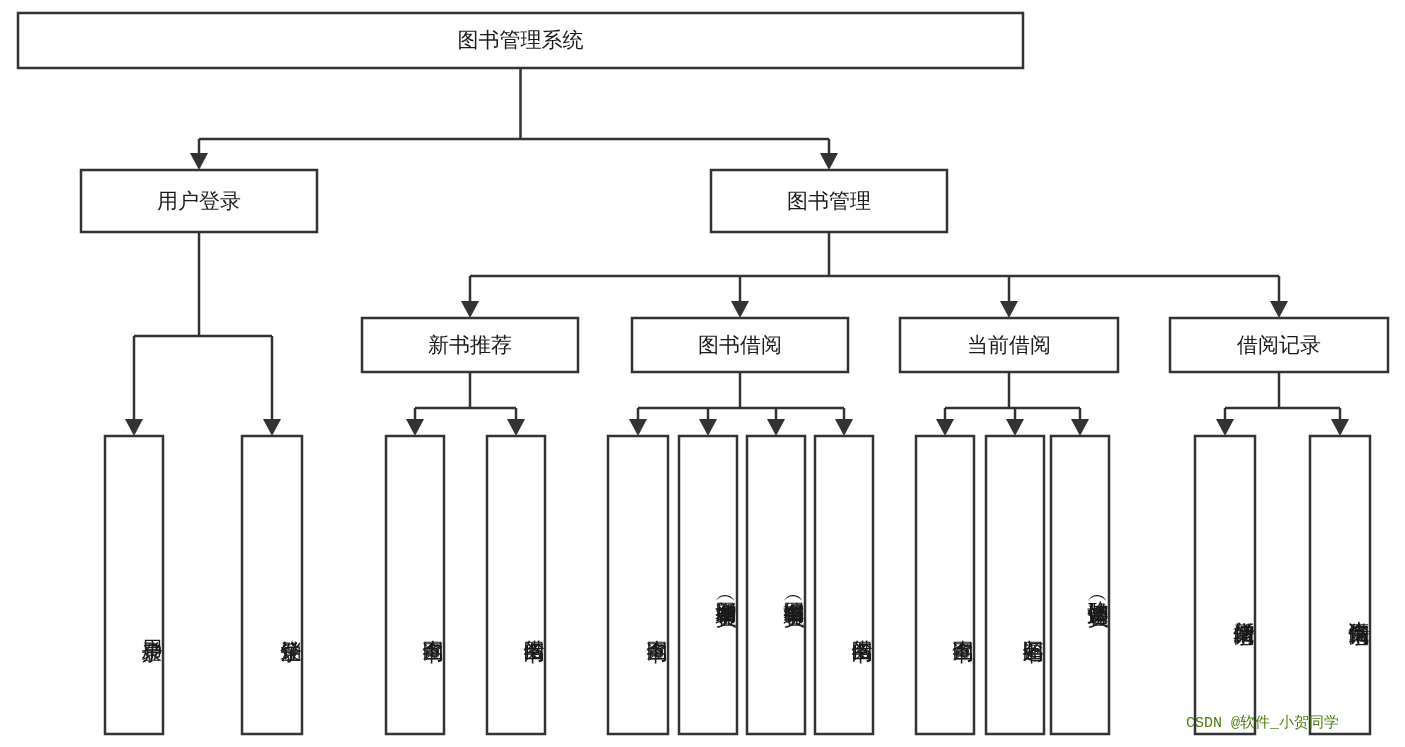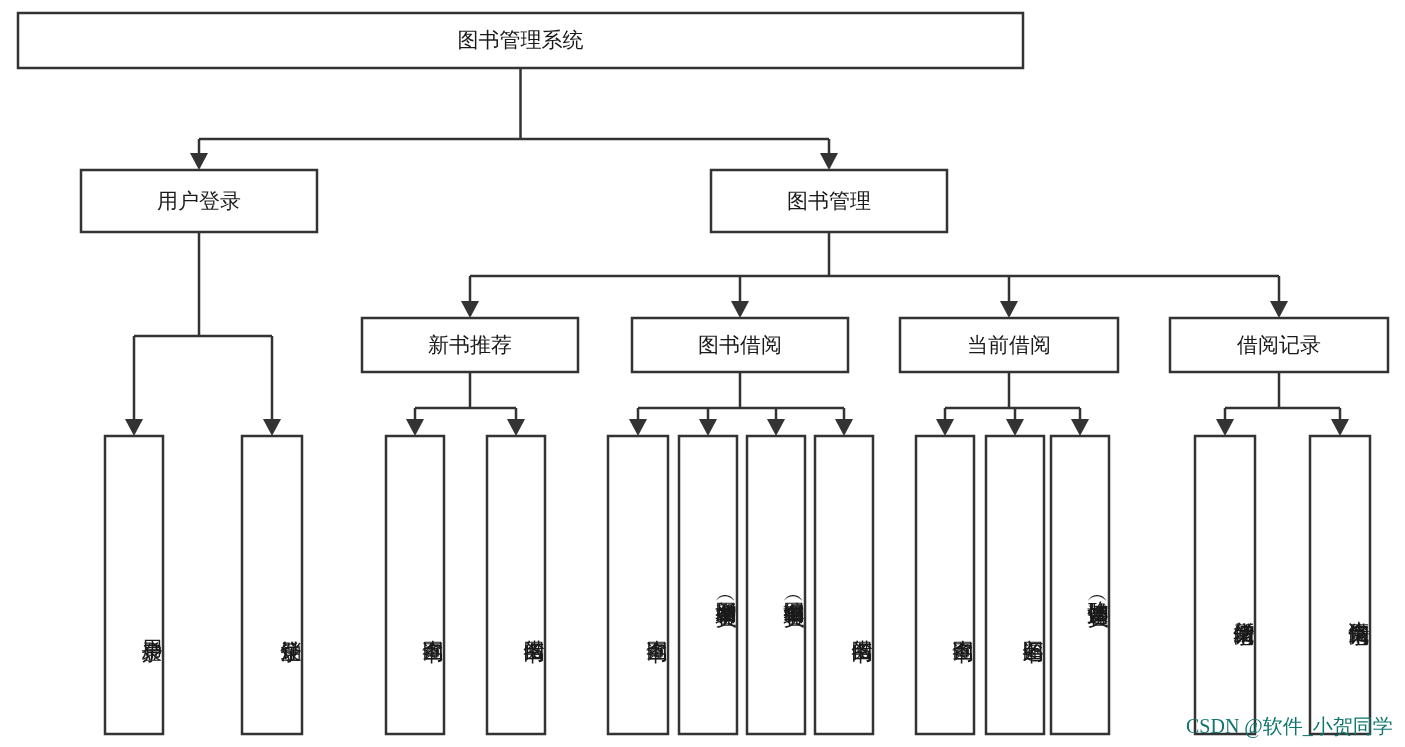--- a/index.html
+++ b/index.html
@@ -61,23 +61,23 @@
     letter-spacing: 1px;
     line-height: 1;
     display: flex;
     align-items: flex-start;
     justify-content: center;
     pointer-events: none;
     white-space: nowrap;
   }
   .watermark {
     position: absolute;
-    font-family: Liberation Serif, serif;
-    font-size: 20px;
-    color: #0f766e;
+    font-family: Liberation Mono, monospace;
+    font-size: 15px;
+    color: #4d7c0f;
     left: 1186px;
     top: 713px;
     white-space: nowrap;
     user-select: none;
   }
 </style>
 </head>
 <body>
 
 <div id="diagram-root">

